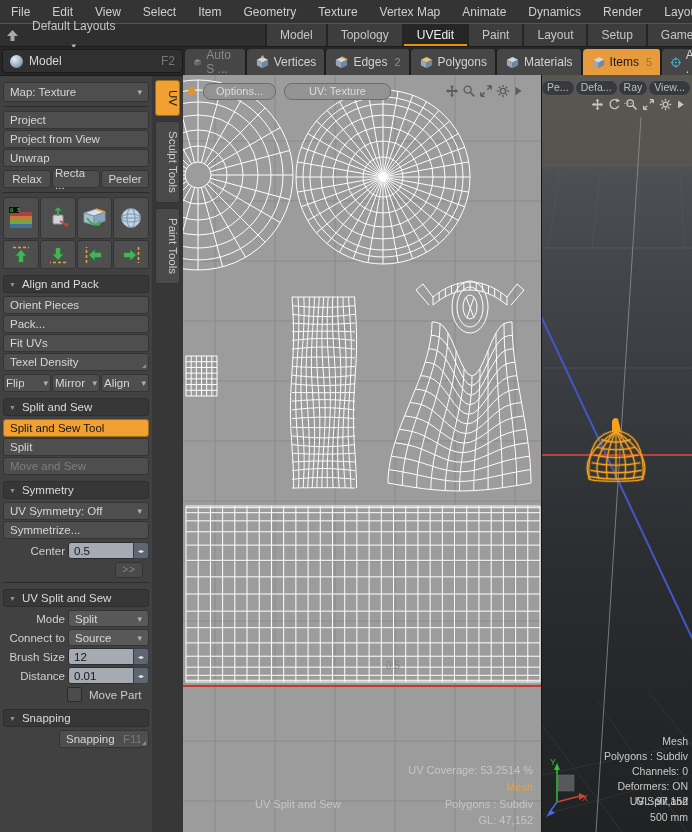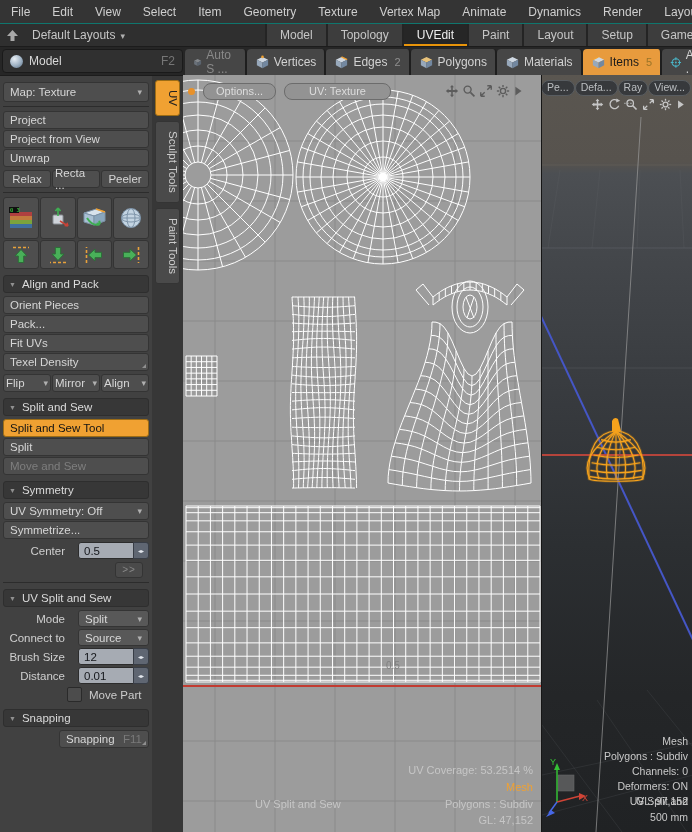--- a/index.html
+++ b/index.html
@@ -5,21 +5,21 @@
   html,body{margin:0;padding:0;background:#222;}
   #app{position:relative;width:692px;height:832px;background:#3e3e3e;overflow:hidden;
        font-family:"Liberation Sans",sans-serif;color:#ccc;-webkit-user-select:none;}
   
   #menubar{position:absolute;left:0;top:0;width:692px;height:23px;background:#343434;
            border-bottom:2px solid #0f766e;display:flex;align-items:center;white-space:nowrap;overflow:hidden;}
   .mitem{padding:0 11px;font-size:12px;color:#cfcfcf;}
   #layoutbar{position:absolute;left:0;top:24px;width:692px;height:22px;background:#2f2f2f;
              border-bottom:1px solid #1c1c1c;display:flex;align-items:center;}
   .pinbox{width:24px;height:22px;display:flex;align-items:center;justify-content:center;}
-  .switcher{font-size:12px;color:#c6c6c6;margin-left:8px;display:flex;align-items:center;gap:5px;}
+  .switcher{font-size:12px;color:#c6c6c6;margin-left:8px;display:flex;align-items:center;gap:5px;flex-direction:column;}
   .caret::after{content:"▾";font-size:9px;color:#b0b0b0;}
   .ltabs{position:absolute;left:265px;top:0;height:22px;display:flex;}
   .ltab{padding:0 13px;line-height:22px;font-size:12px;background:#3d3d3d;border-left:2px solid #242424;color:#c6c6c6;}
   .ltab:last-child{border-right:2px solid #242424;}
   .ltab.active{background:#262626;color:#ededed;box-shadow:inset 0 -2px 0 #e8940a;}
   #modebar{position:absolute;left:0;top:47px;width:692px;height:28px;background:#262626;}
   .capsule{position:absolute;left:2px;top:2px;width:165px;height:22px;background:#303030;border:1px solid #1a1a1a;
            border-radius:4px;display:flex;align-items:center;padding:0 7px;font-size:12px;color:#d8d8d8;gap:6px;}
   .capsule .sc{margin-left:auto;color:#767676;}
   .sph{width:13px;height:13px;border-radius:50%;
@@ -41,21 +41,21 @@
        color:#d6d6d6;padding:0 6px;position:relative;}
   .btn.disabled{color:#7e7e7e;}
   .btn.activeTool{background:#f0a132;border-color:#9c6c15;color:#141414;}
   .btnrow{display:flex;gap:1px;}
   .btnrow .btn{flex:1;justify-content:center;padding:0 2px;}
   .dropbtn::after{content:"▾";font-size:9px;color:#b0b0b0;margin-left:auto;padding-left:4px;}
   .hdr{display:flex;align-items:center;height:16px;background:#373737;border:1px solid #2e2e2e;border-radius:3px;
        color:#dadada;padding:0 5px;margin:6px 0 3px;}
   .hdr::before{content:"▼";font-size:7px;color:#909090;margin-right:6px;}
   .lblrow{display:flex;align-items:center;height:17px;margin:0 0 2px;}
-  .lbl{width:62px;text-align:right;padding-right:13px;color:#cfcfcf;flex:none;}
+  .lbl{width:62px;text-align:right;padding-right:3px;color:#cfcfcf;flex:none;}
   .valbox{flex:1;display:flex;align-items:center;height:15px;background:#a6abb3;border:1px solid #2c2c2c;
           border-radius:3px;color:#15171b;padding:0 5px;position:relative;}
   .stepper{position:absolute;right:-1px;top:-1px;bottom:-1px;width:14px;background:#5f6672;border-radius:0 3px 3px 0;
            border:1px solid #383d46;color:#e3e7ee;font-size:6px;display:flex;align-items:center;justify-content:center;}
   .stepper::after{content:"◂▸";letter-spacing:0;}
   .dropc{flex:1;display:flex;align-items:center;height:15px;background:#585858;border:1px solid #343434;
          border-radius:3px;color:#d9d9d9;padding:0 6px;}
   .dropc::after{content:"▾";font-size:9px;color:#b0b0b0;margin-left:auto;}
   .iconrow{display:flex;gap:1px;margin:0 0 1px;}
   .iconbtn{flex:1;height:40px;background:#4e4e4e;border:1px solid #343434;border-radius:3px;

